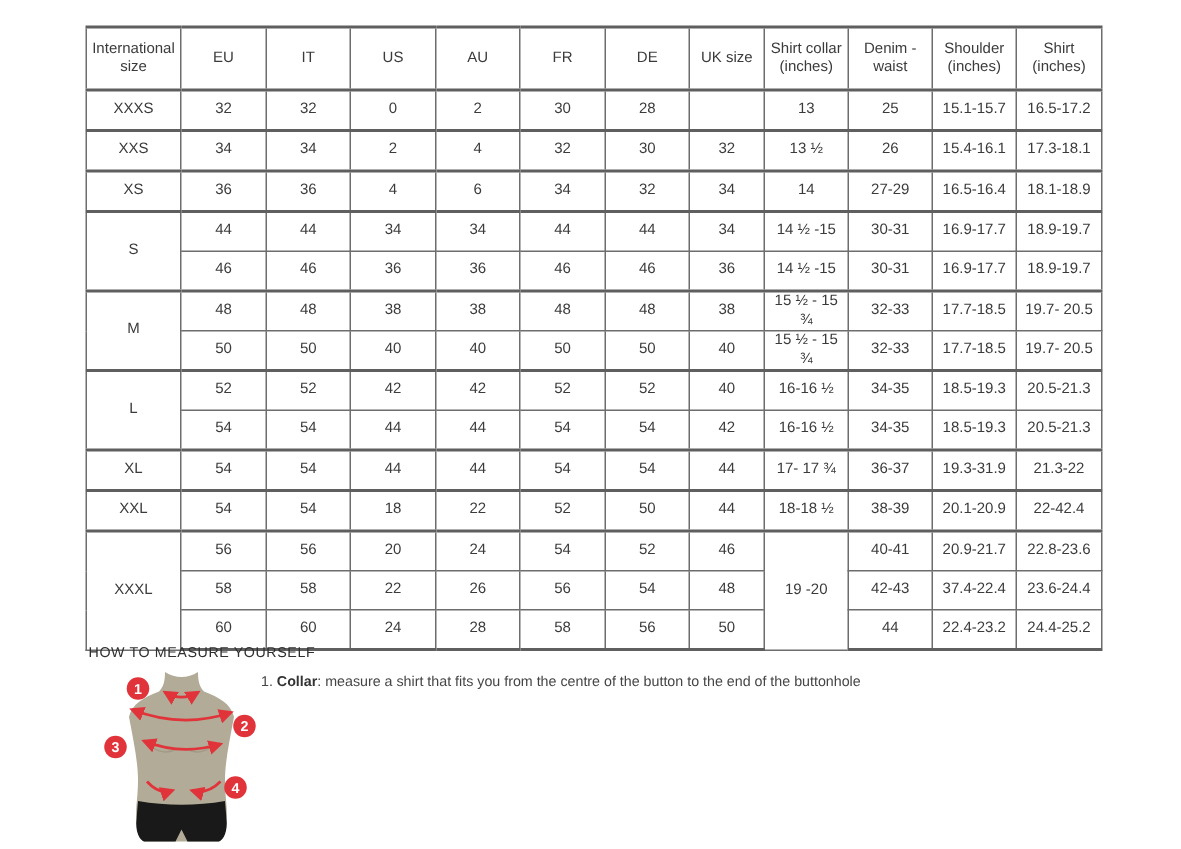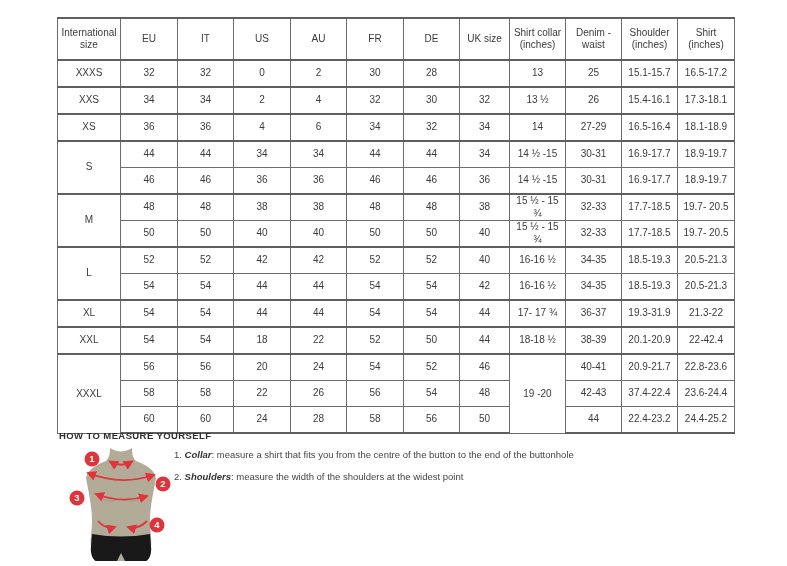--- a/index.html
+++ b/index.html
@@ -29,29 +29,29 @@
   table.size-chart thead th{border-top-width:2px;border-top-color:#5f5f5f;}
   table.size-chart tr.last-row td,
   table.size-chart tr.last-row th{border-bottom-width:2px;border-bottom-color:#5f5f5f;}
   table.size-chart thead th{border-bottom-width:2px;border-bottom-color:#5f5f5f;}
   
   table.size-chart tr.sub-row td{border-top-width:1px;border-top-color:#a3a3a3;}
 
   
   .measure-title{
     position:absolute;left:59px;top:430px;
-    font-size:9.5px;font-weight:bold;letter-spacing:.4px;color:#2f2f2f;
+    font-size:9.5px;font-weight:normal;letter-spacing:.4px;color:#2f2f2f;
   }
   .measure-figure{position:absolute;left:62px;top:446px;}
   .measure-steps{
     position:absolute;left:174px;top:444px;width:480px;
     font-size:9.5px;color:#454545;
   }
   .measure-steps .step{line-height:21.7px;white-space:nowrap;}
-  .measure-steps b{color:#333;font-style:italic;}
+  .measure-steps b{color:#333;}
 </style>
 </head>
 <body>
 
 <table class="size-chart">
     <colgroup>
       <col style="width: 63px;">
       <col style="width: 57px;">
       <col style="width: 56px;">
       <col style="width: 57px;">
@@ -315,14 +315,13 @@
     <text x="15" y="55.4" text-anchor="middle" font-size="9.5" font-weight="bold" fill="#ffffff">3</text>
   </g>
   <g>
     <circle cx="95" cy="79" r="7.5" fill="#e0333a"></circle>
     <text x="95" y="82.4" text-anchor="middle" font-size="9.5" font-weight="bold" fill="#ffffff">4</text>
   </g>
 </svg>
 
 <div class="measure-steps">
     <div class="step"><span>1.</span> <b>Collar</b><span>: measure a shirt that fits you from the centre of the button to the end of the buttonhole</span></div>
-    <div class="step"><span>2.</span> <b>Shoulders</b><span>: measure the width of the shoulders at the widest point</span></div>
   </div>
 
 </body></html>

